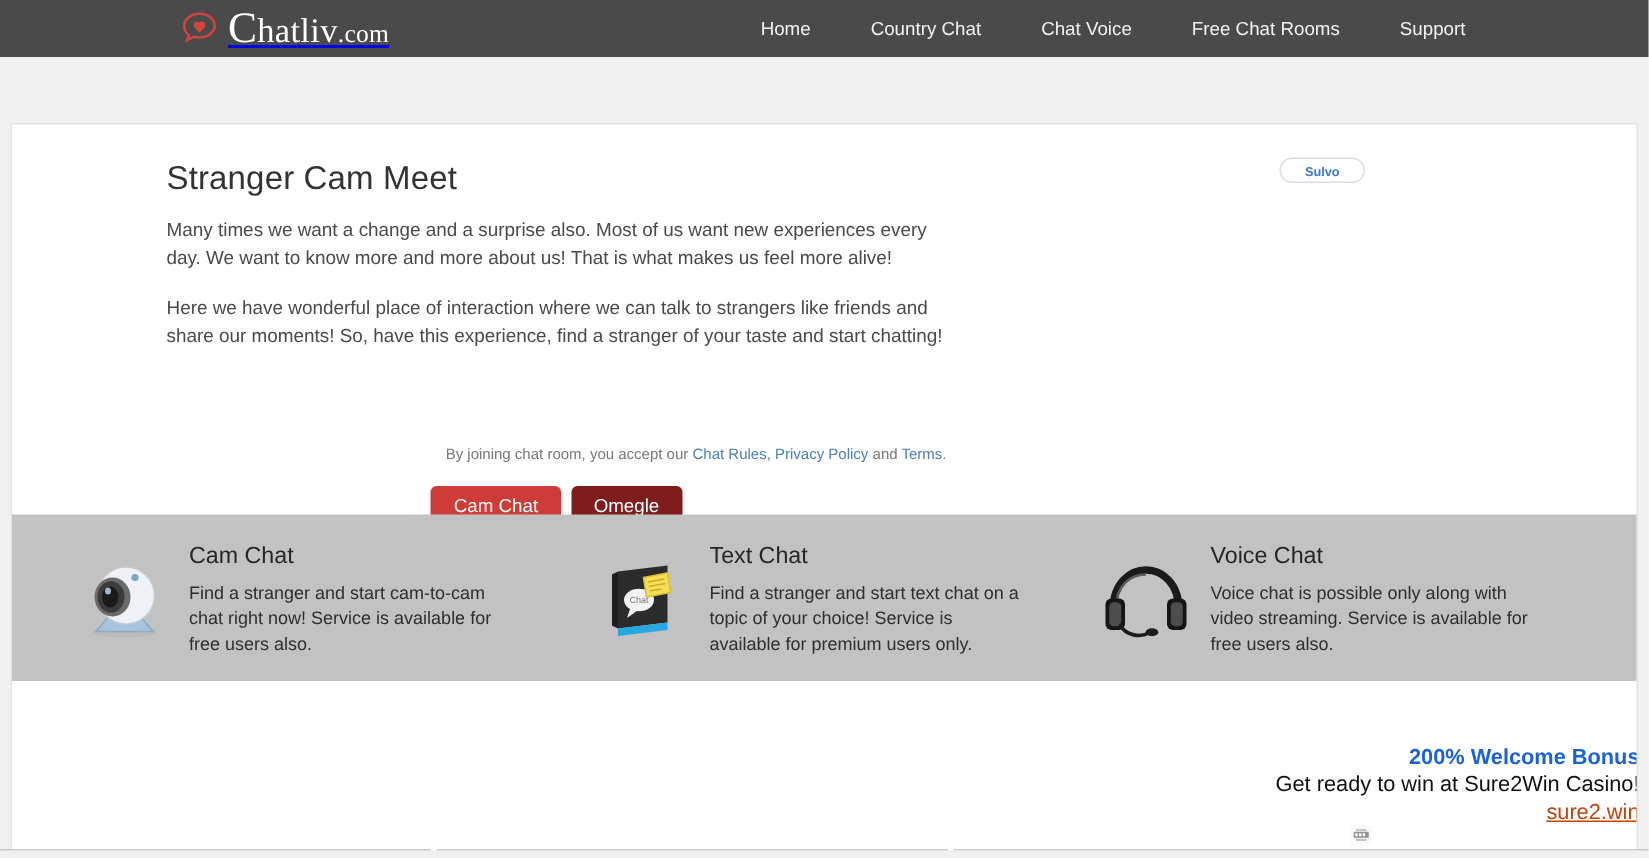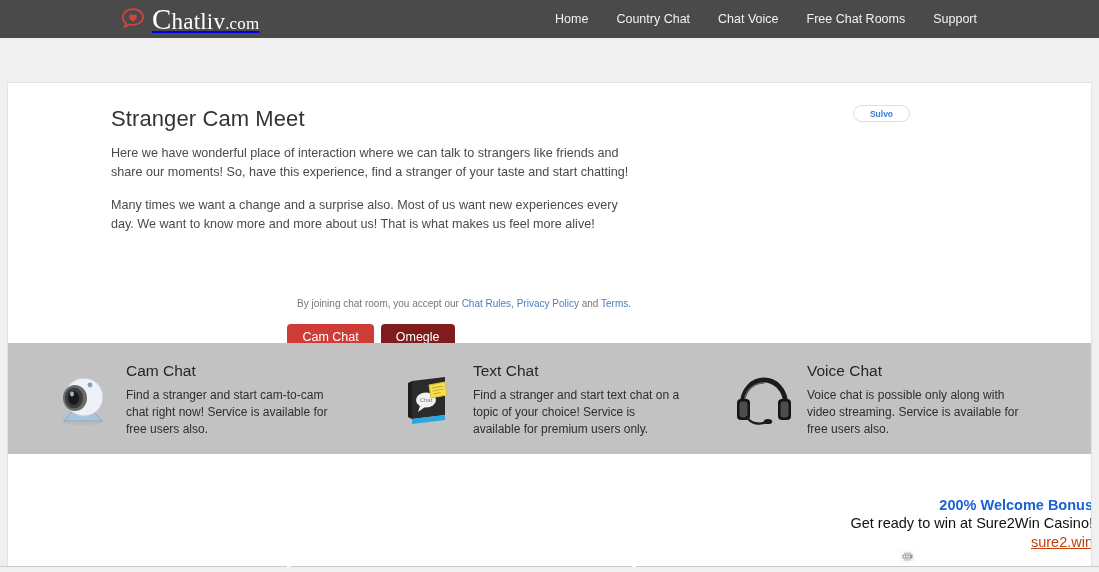--- a/index.html
+++ b/index.html
@@ -31,21 +31,21 @@
     letter-spacing: .2px;
     line-height: 1;
     white-space: nowrap;
   }
   .brand-text .cap { font-size: 29px; }
   .brand-text .tld { font-size: 17px; }
 
   .nav {
     position: absolute; right: 108px; top: 0;
     height: 38px;
-    display: flex; align-items: center; gap: 0;
+    display: flex; align-items: center; gap: 12px;
   }
   .nav a {
     color: #f2f2f2;
     font-size: 12.5px;
     text-decoration: none;
     padding: 0 14px;
     line-height: 38px;
     white-space: nowrap;
   }
 
@@ -195,22 +195,22 @@
     <a href="#">Chat Voice</a>
     <a href="#">Free Chat Rooms</a>
     <a href="#">Support</a>
   </nav>
 </div>
 
 <div class="page">
 
   <div class="hero">
     <h1>Stranger Cam Meet</h1>
+    <p>Many times we want a change and a surprise also. Most of us want new experiences every day. We want to know more and more about us! That is what makes us feel more alive!</p>
     <p>Here we have wonderful place of interaction where we can talk to strangers like friends and share our moments! So, have this experience, find a stranger of your taste and start chatting!</p>
-    <p>Many times we want a change and a surprise also. Most of us want new experiences every day. We want to know more and more about us! That is what makes us feel more alive!</p>
   </div>
 
   <div class="disclaimer"><span>By joining chat room, you accept our </span><a href="#">Chat Rules</a><span>, </span><a href="#">Privacy Policy</a><span> and </span><a href="#">Terms</a><span>.</span></div>
 
   <div class="btnrow">
     <button class="btn btn-cam">Cam Chat</button>
     <button class="btn btn-omegle">Omegle</button>
   </div>
 
   <div class="sulvo">Sulvo</div>

